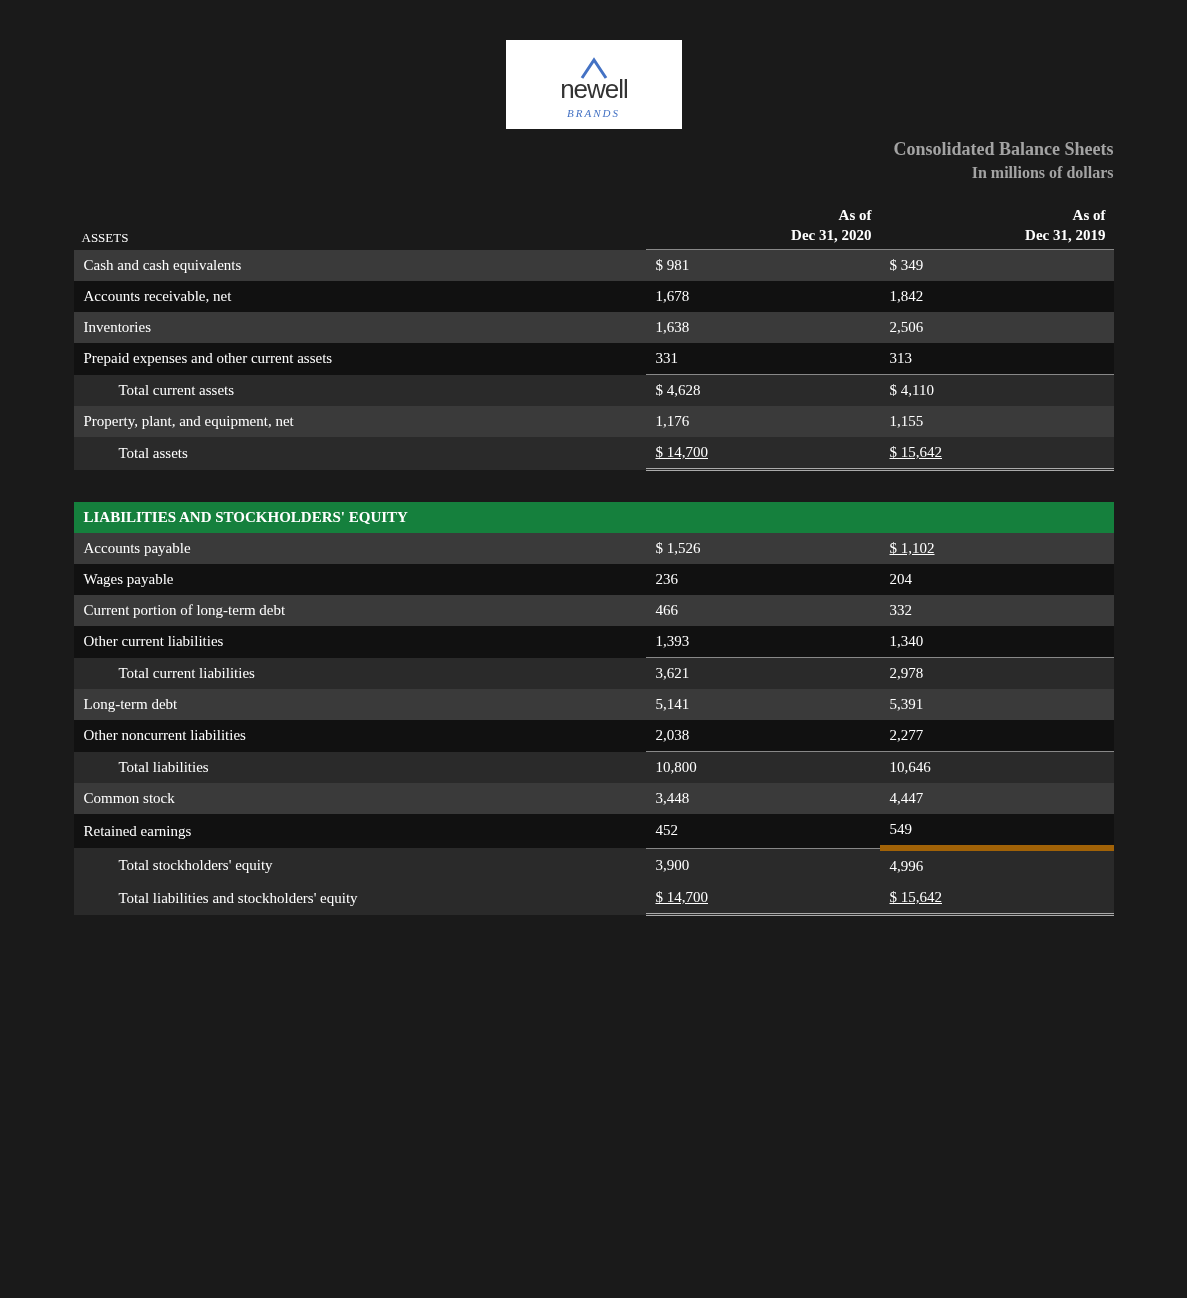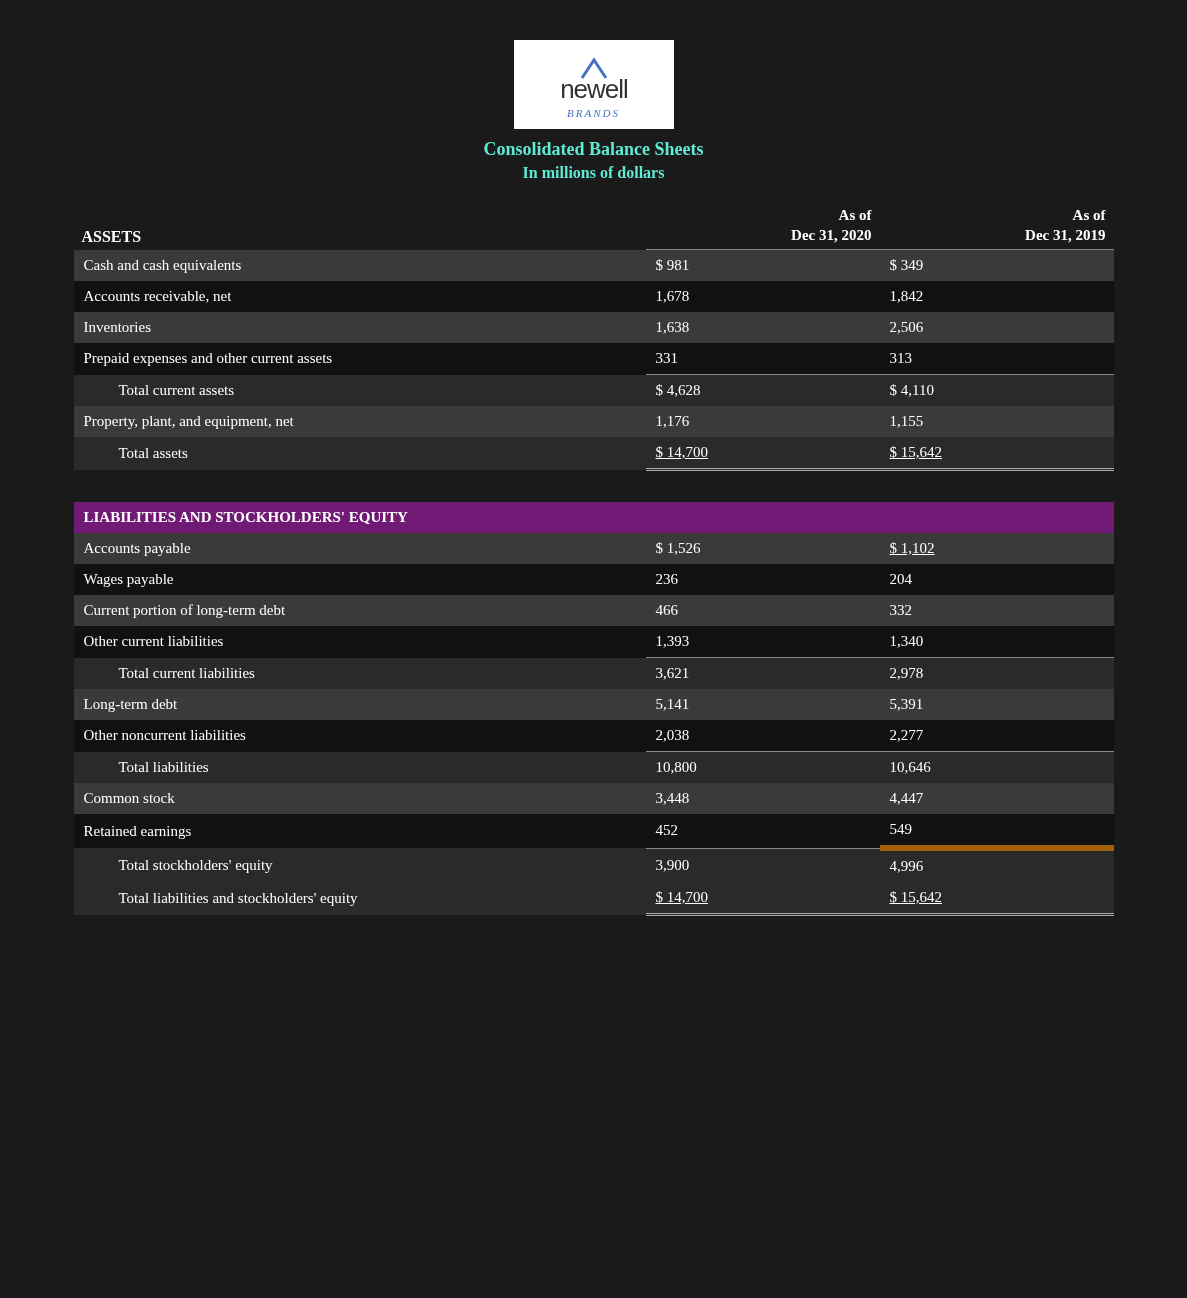--- a/index.html
+++ b/index.html
@@ -22,36 +22,36 @@
       display: flex;
       justify-content: center;
       margin-bottom: 10px;
     }
     .logo-box {
       background: white;
       padding: 10px 20px;
       display: flex;
       flex-direction: column;
       align-items: center;
-      width: 160px;
+      width: 176px;
     }
     .logo-svg {
       width: 140px;
       height: 55px;
     }
     .brands-text {
       font-size: 11px;
       font-style: italic;
       color: #4472c4;
       letter-spacing: 2px;
       margin-top: 2px;
     }
     .title-area {
-      text-align: center;
-      color: #5eead4;
+      text-align: right;
+      color: #a3a3a3;
       margin-bottom: 20px;
     }
     .title-area h2 {
       font-size: 18px;
       font-weight: bold;
       margin-bottom: 4px;
     }
     .title-area h3 {
       font-size: 16px;
       font-weight: bold;
@@ -126,21 +126,21 @@
   <table>
 
     <colgroup>
       <col style="width:55%">
       <col style="width:22.5%">
       <col style="width:22.5%">
     </colgroup>
     <thead>
       <tr class="header-row">
         <td class="label-col">
-          <span style="font-weight:bold;font-size:16px;">ASSETS</span>
+          <span style="font-weight:normal;font-size:13px;">ASSETS</span>
         </td>
         <td class="amount-col col-header" style="border-bottom:1px solid #888;">
           <span>As of</span><br>
           <span>Dec 31, 2020</span>
         </td>
         <td class="amount-col col-header" style="border-bottom:1px solid #888;">
           <span>As of</span><br>
           <span>Dec 31, 2019</span>
         </td>
       </tr>
@@ -188,21 +188,21 @@
       <tr class="row-medium">
         <td class="label-col indented">Total assets</td>
         <td class="amount-col" style="border-bottom:3px double #aaa;text-decoration:underline;">$ 14,700</td>
         <td class="amount-col" style="border-bottom:3px double #aaa;text-decoration:underline;">$ 15,642</td>
       </tr>
 
       <tr>
         <td colspan="3" class="spacer-row">&nbsp;</td>
       </tr>
 
-      <tr style="background:#701a75;">
+      <tr style="background:#15803d;">
         <td colspan="3" class="section-header">
           <strong>LIABILITIES AND STOCKHOLDERS' EQUITY</strong>
         </td>
       </tr>
 
       <tr class="row-dark">
         <td class="label-col">Accounts payable</td>
         <td class="amount-col">$  1,526</td>
         <td class="amount-col" style="text-decoration:underline;">$ 1,102</td>
       </tr>

